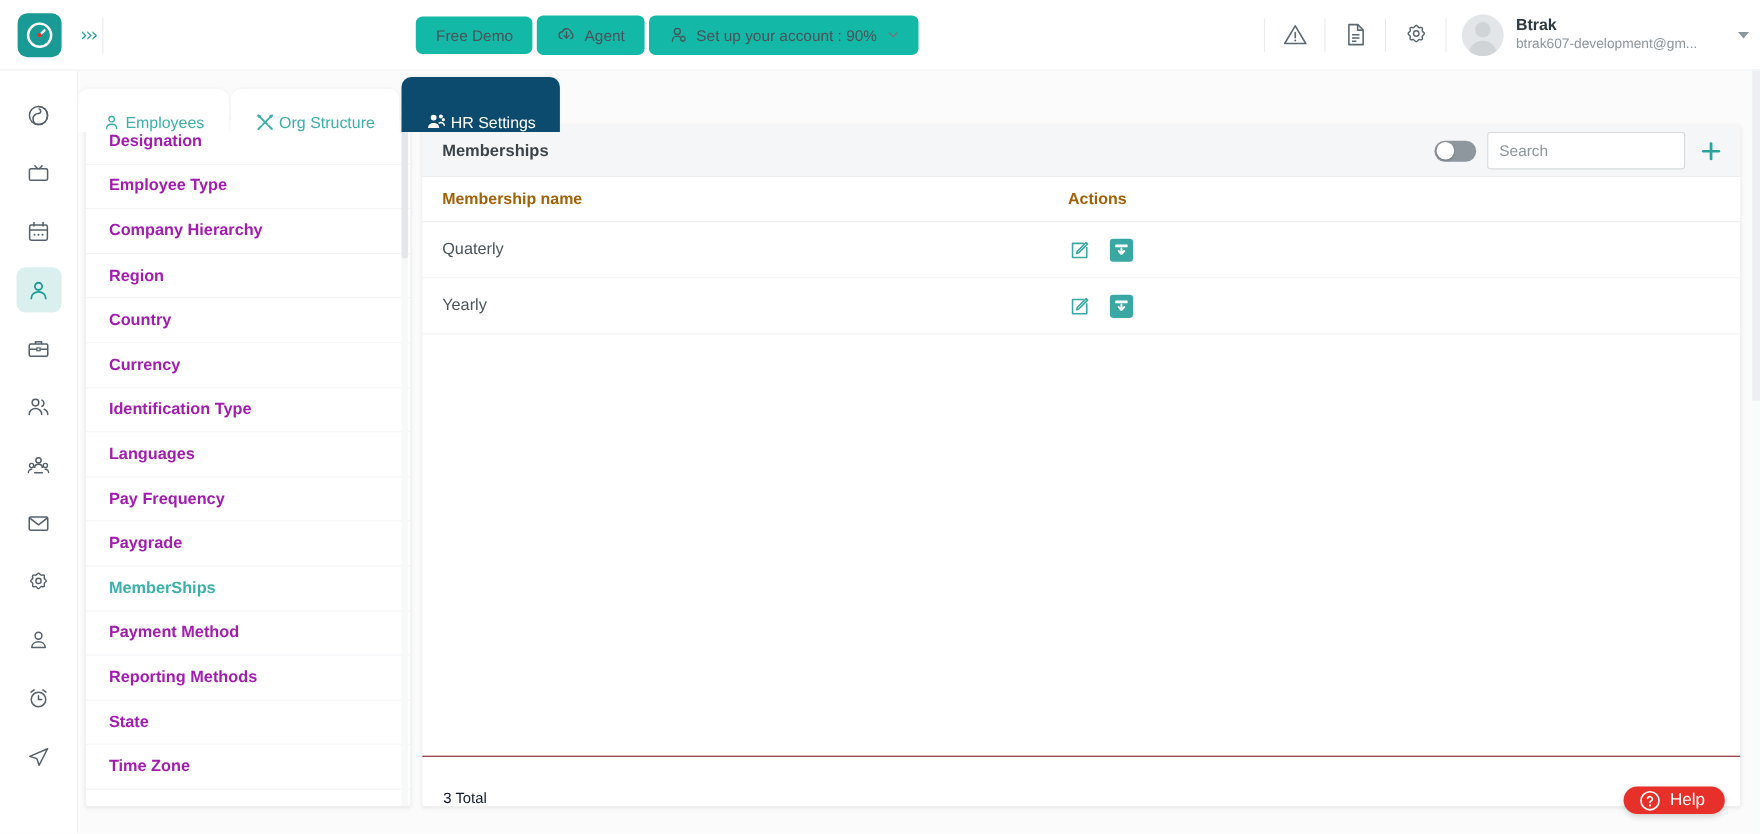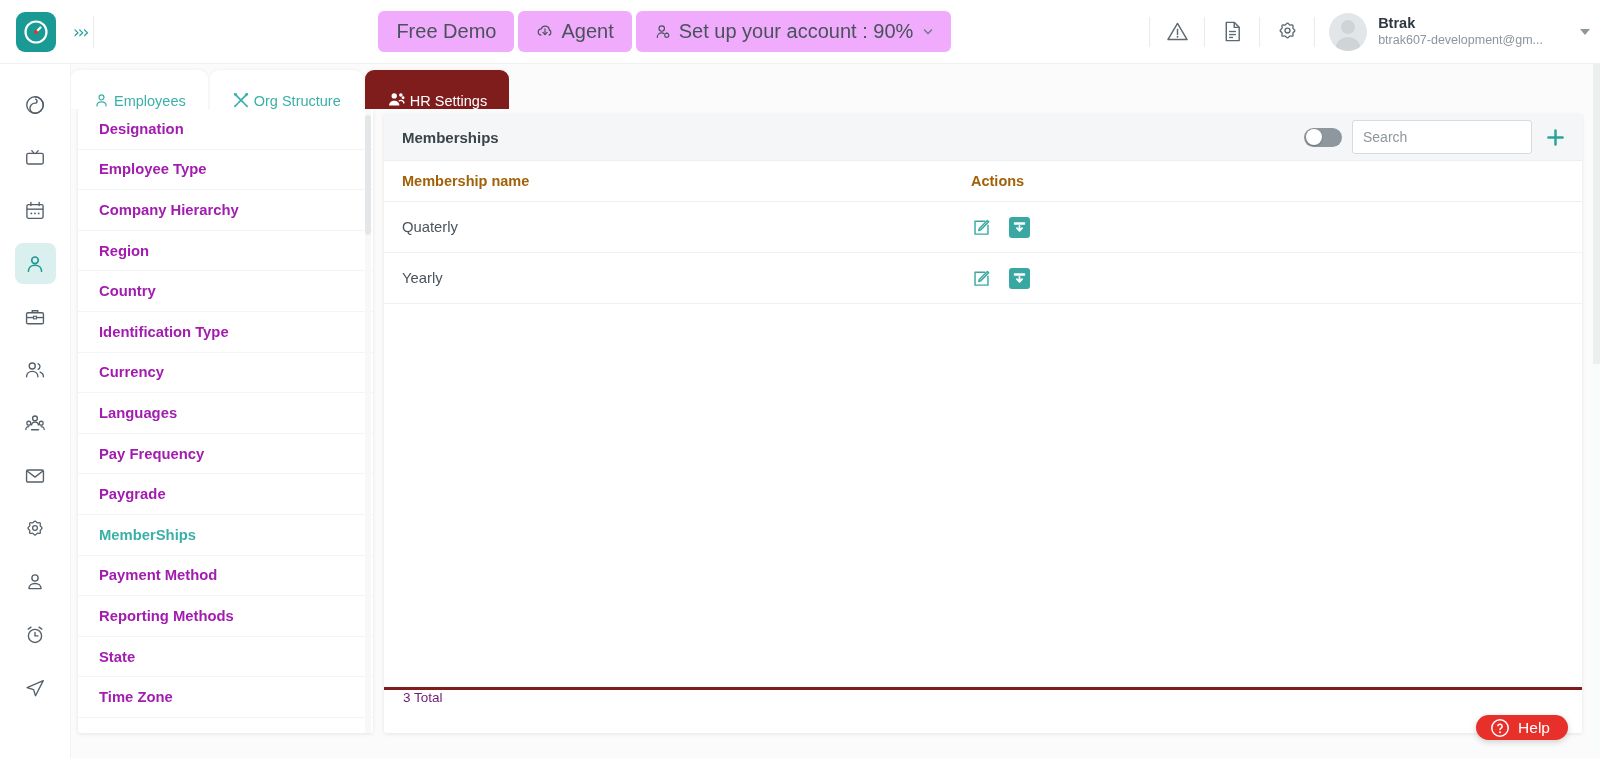--- a/index.html
+++ b/index.html
@@ -22,22 +22,22 @@
   .logo {
     width: 40px; height: 40px; border-radius: 9px; background: #1a9a94;
     display: flex; align-items: center; justify-content: center;
   }
   .chev { color: #2aa39c; font-size: 17px; letter-spacing: -2px; margin-left: 2px;
           font-family: "DejaVu Sans", sans-serif; }
   .divider-v { width: 1px; height: 32px; background: #e8ebec; margin: 0 6px; }
 
   .nav-center { display: flex; align-items: center; margin-left: 278px; gap: 4px; }
   .nav-pill {
-    padding: 9px 18px; font-size: 20px; color: #49525a; border-radius: 6px;
-    background: #f0abfc; white-space: nowrap; display: flex; align-items: center; gap: 7px;
+    padding: 9px 18px; font-size: 14px; color: #49525a; border-radius: 6px;
+    background: #14b8a6; white-space: nowrap; display: flex; align-items: center; gap: 7px;
   }
 
   .header-right { margin-left: auto; display: flex; align-items: center; height: 100%; }
   .hicon {
     width: 54px; height: 64px; display: flex; align-items: center; justify-content: center;
   }
   .hsep { width: 1px; height: 30px; background: #e8ebec; }
   .user-block { display: flex; align-items: center; gap: 11px; padding: 0 10px 0 14px; }
   .avatar {
     width: 38px; height: 38px; border-radius: 50%; background: #e3e6e8;
@@ -65,21 +65,21 @@
   }
   .rail-item.active { background: #d9f0ee; }
 
   
   .tabs { position: absolute; top: 70px; left: 71px; display: flex; align-items: flex-end; z-index: 15; }
   .tab {
     height: 39px; padding: 0 22px; border-radius: 9px 9px 0 0; background: #ffffff;
     display: flex; align-items: flex-end; gap: 4px; font-size: 14.5px; color: #3bb0a8;
     margin-right: 2px; box-shadow: 0 -1px 3px rgba(0,0,0,0.045);
   }
-  .tab.active { background: #7f1d1d; color: #ffffff; height: 39px; }
+  .tab.active { background: #0c4a6e; color: #ffffff; height: 50px; }
 
   
   .sidepanel {
     position: absolute; top: 109px; left: 78px; width: 295px; height: 624px;
     background: #ffffff; border-radius: 3px; box-shadow: 0 1px 4px rgba(0,0,0,0.09);
     overflow: hidden;
   }
   .sidelist { height: 100%; overflow: hidden; position: relative; }
   .side-item {
     height: 40.6px; display: flex; align-items: center; padding-left: 21px;
@@ -142,22 +142,22 @@
   .act-edit { width: 21px; height: 21px; display: flex; align-items: center; justify-content: center; }
   .act-arch {
     width: 21px; height: 21px; border-radius: 3px; background: #3aa8a2;
     display: flex; align-items: center; justify-content: center;
   }
   .highlight-box {
     outline: 3px solid #f71b1b; outline-offset: 7px; border-radius: 1px;
   }
 
   .main-foot {
-    height: 46px; border-top: 3px solid #7f1d1d; display: flex; align-items: flex-start;
-    padding-left: 19px; font-size: 13.5px; color: #701a75;
+    height: 46px; border-top: 1px solid #7f1d1d; display: flex; align-items: flex-end;
+    padding-left: 19px; font-size: 13.5px; color: #0f172a;
   }
 
   
   .help-btn {
     position: absolute; right: 32px; bottom: 18px; height: 25px; padding: 0 18px 0 14px;
     background: #e8302a; border-radius: 20px; color: #fff; font-size: 15.5px;
     display: flex; align-items: center; gap: 8px; box-shadow: 0 2px 6px rgba(0,0,0,0.18);
     z-index: 40;
   }
 
@@ -435,24 +435,24 @@
         <div class="side-item">
           <span>Company Hierarchy</span>
         </div>
         <div class="side-item">
           <span>Region</span>
         </div>
         <div class="side-item">
           <span>Country</span>
         </div>
         <div class="side-item">
+          <span>Currency</span>
+        </div>
+        <div class="side-item">
           <span>Identification Type</span>
-        </div>
-        <div class="side-item">
-          <span>Currency</span>
         </div>
         <div class="side-item">
           <span>Languages</span>
         </div>
         <div class="side-item">
           <span>Pay Frequency</span>
         </div>
         <div class="side-item">
           <span>Paygrade</span>
         </div>

